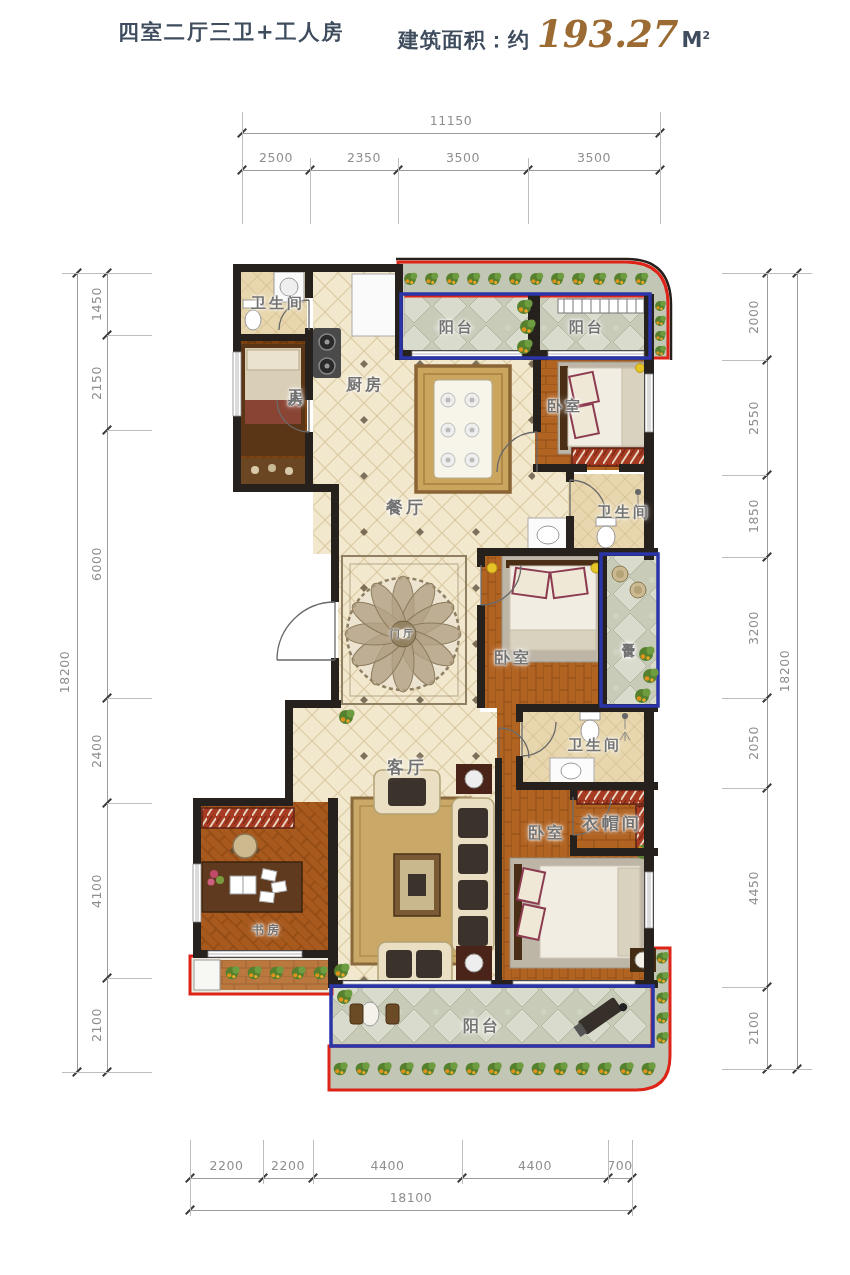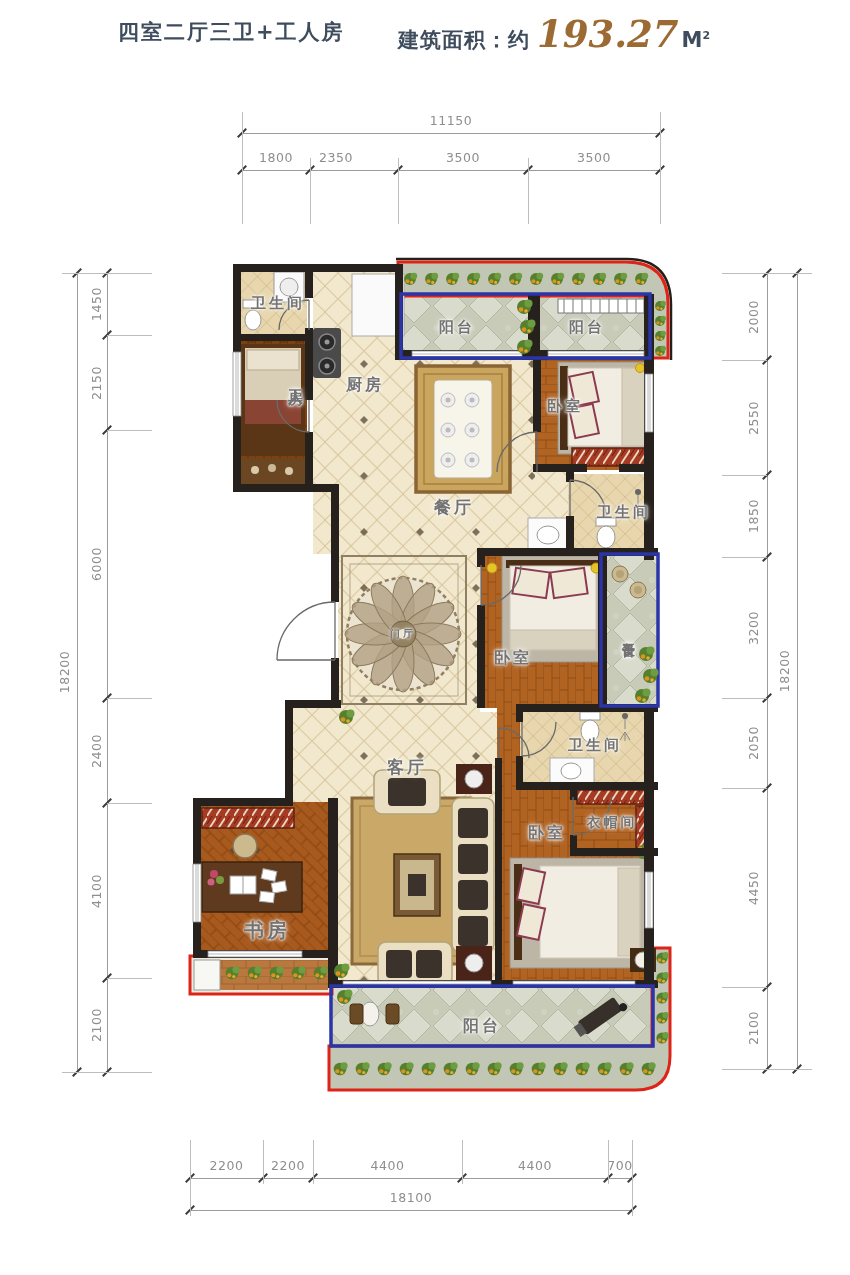--- a/index.html
+++ b/index.html
@@ -467,45 +467,45 @@
       </g>
   </svg>
 
   <div id="labels">
       <div class="room-label" style="left: 278px; top: 303px; font-size: 15px;">卫生间</div>
       <div class="room-label v" style="left: 295px; top: 377px; font-size: 15px;">工人房</div>
       <div class="room-label" style="left: 365px; top: 385px; font-size: 16px;">厨房</div>
       <div class="room-label" style="left: 457px; top: 327px; font-size: 15px;">阳台</div>
       <div class="room-label" style="left: 587px; top: 327px; font-size: 15px;">阳台</div>
       <div class="room-label" style="left: 565px; top: 406px; font-size: 15px;">卧室</div>
-      <div class="room-label" style="left: 406px; top: 507px; font-size: 17px; margin-left: 48px;">餐厅</div>
+      <div class="room-label" style="left: 406px; top: 507px; font-size: 17px;">餐厅</div>
       <div class="room-label" style="left: 624px; top: 512px; font-size: 15px;">卫生间</div>
       <div class="room-label" style="left: 403px; top: 634px; font-size: 10px;">门厅</div>
       <div class="room-label" style="left: 513px; top: 658px; font-size: 16px;">卧室</div>
       <div class="room-label v" style="left: 628px; top: 633px; font-size: 13px;">设备平台</div>
       <div class="room-label" style="left: 595px; top: 745px; font-size: 15px;">卫生间</div>
-      <div class="room-label" style="left: 612px; top: 823px; font-size: 14px;">衣帽间</div>
+      <div class="room-label" style="left: 612px; top: 823px; font-size: 17px;">衣帽间</div>
       <div class="room-label" style="left: 547px; top: 833px; font-size: 16px;">卧室</div>
       <div class="room-label" style="left: 407px; top: 767px; font-size: 17px;">客厅</div>
-      <div class="room-label" style="left: 267px; top: 930px; font-size: 20px;">书房</div>
+      <div class="room-label" style="left: 267px; top: 930px; font-size: 12px;">书房</div>
       <div class="room-label" style="left: 482px; top: 1026px; font-size: 16px;">阳台</div>
     </div>
   <div id="dims">
       <div class="dline" style="left: 242px; top: 133px; width: 418px; height: 1px;"></div>
       <div class="dtick" style="left: 236px; top: 132px;"></div>
       <div class="dtick" style="left: 654px; top: 132px;"></div>
       <div class="dlabel" style="left: 451px; top: 120px;">11150</div>
       <div class="dline" style="left: 242px; top: 170px; width: 418px; height: 1px;"></div>
       <div class="dtick" style="left: 236px; top: 169px;"></div>
       <div class="dtick" style="left: 304px; top: 169px;"></div>
       <div class="dtick" style="left: 392px; top: 169px;"></div>
       <div class="dtick" style="left: 522px; top: 169px;"></div>
       <div class="dtick" style="left: 654px; top: 169px;"></div>
-      <div class="dlabel" style="left: 276px; top: 157px;">1800</div>
-      <div class="dlabel" style="left: 336px; top: 157px;">2350</div>
+      <div class="dlabel" style="left: 276px; top: 157px;">2500</div>
+      <div class="dlabel" style="left: 364px; top: 157px;">2350</div>
       <div class="dlabel" style="left: 463px; top: 157px;">3500</div>
       <div class="dlabel" style="left: 594px; top: 157px;">3500</div>
       <div class="dext" style="left: 242px; top: 112px; width: 1px; height: 112px;"></div>
       <div class="dext" style="left: 310px; top: 158px; width: 1px; height: 66px;"></div>
       <div class="dext" style="left: 398px; top: 158px; width: 1px; height: 66px;"></div>
       <div class="dext" style="left: 528px; top: 158px; width: 1px; height: 66px;"></div>
       <div class="dext" style="left: 660px; top: 112px; width: 1px; height: 112px;"></div>
       <div class="dline" style="left: 77px; top: 273px; width: 1px; height: 799px;"></div>
       <div class="dtick" style="left: 71px; top: 272px;"></div>
       <div class="dtick" style="left: 71px; top: 1071px;"></div>

